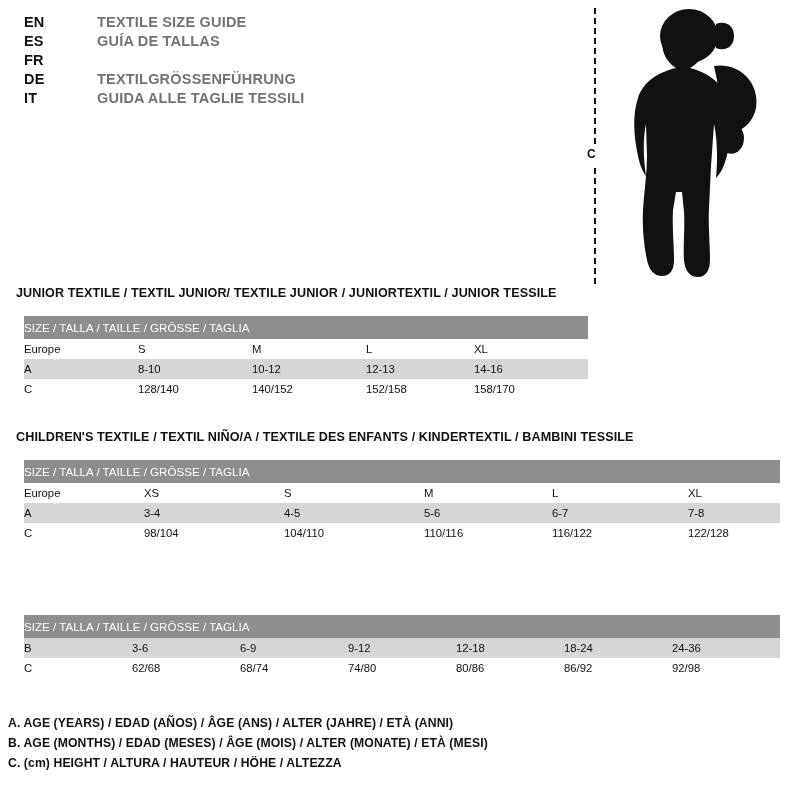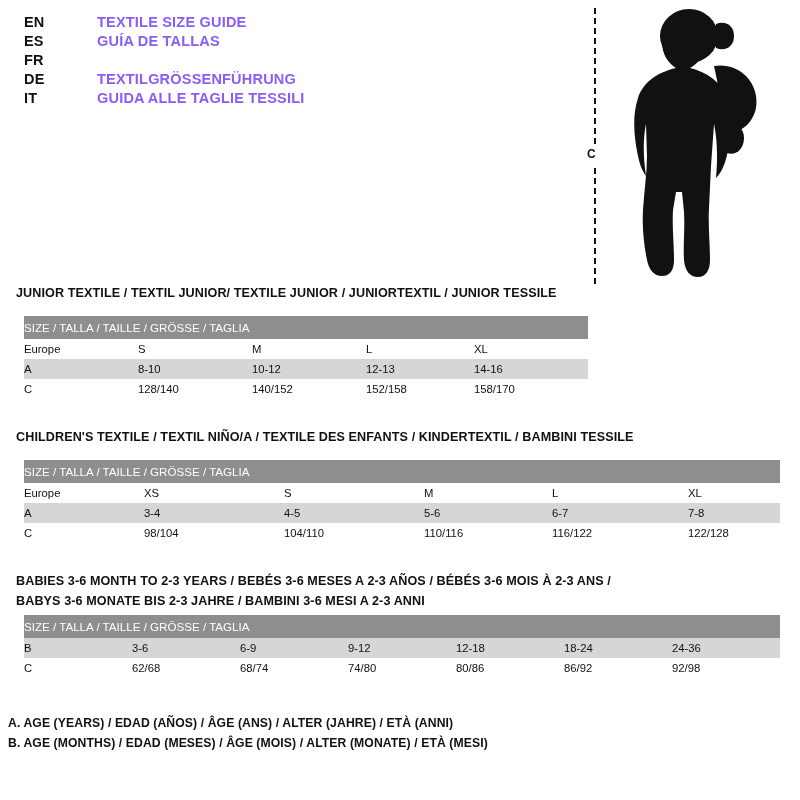--- a/index.html
+++ b/index.html
@@ -38,21 +38,21 @@
     width: 52px;
     font-size: 14.5px;
     font-weight: bold;
     letter-spacing: 0.2px;
     color: #111;
   }
   .lang-title {
     font-size: 14.5px;
     font-weight: bold;
     letter-spacing: 0.2px;
-    color: #8b5cf6;
+    color: #737373;
   }
 
   
   .figure-area {
     position: absolute;
     right: 18px;
     top: 6px;
     width: 200px;
     height: 280px;
   }
@@ -279,24 +279,20 @@
       <td class="rowlabel">C</td>
       <td>98/104</td>
       <td>104/110</td>
       <td>110/116</td>
       <td>116/122</td>
       <td>122/128</td>
     </tr>
   </tbody>
     </table>
 
-  <div class="section-title two-line" style="top:572px;">
-    <div>BABIES 3-6 MONTH TO 2-3 YEARS / BEBÉS 3-6 MESES A 2-3 AÑOS / BÉBÉS 3-6 MOIS À 2-3 ANS /</div>
-    <div>BABYS 3-6 MONATE BIS 2-3 JAHRE / BAMBINI 3-6 MESI A 2-3 ANNI</div>
-  </div>
   <table class="size-table" style="left:24px; top:615px; width:756px;">
     <tbody>
         <tr class="hdr-row">
       <td colspan="7">SIZE / TALLA / TAILLE / GRÖSSE / TAGLIA</td>
     </tr>
     <tr class="band-row">
       <td class="rowlabel" style="width:108px;">B</td>
       <td style="width:108px;">3-6</td>
       <td style="width:108px;">6-9</td>
       <td style="width:108px;">9-12</td>
@@ -312,15 +308,16 @@
       <td>80/86</td>
       <td>86/92</td>
       <td>92/98</td>
     </tr>
   </tbody>
     </table>
 
   <div class="footnotes">
     <div class="footnote">A. AGE (YEARS) / EDAD (AÑOS) / ÂGE (ANS) / ALTER (JAHRE) / ETÀ (ANNI)</div>
     <div class="footnote">B. AGE (MONTHS) / EDAD (MESES) / ÂGE (MOIS) / ALTER (MONATE) / ETÀ (MESI)</div>
+    <div class="footnote">C. (cm) HEIGHT / ALTURA / HAUTEUR / HÖHE / ALTEZZA</div>
   </div>
 
 </div>
 
 </body></html>

